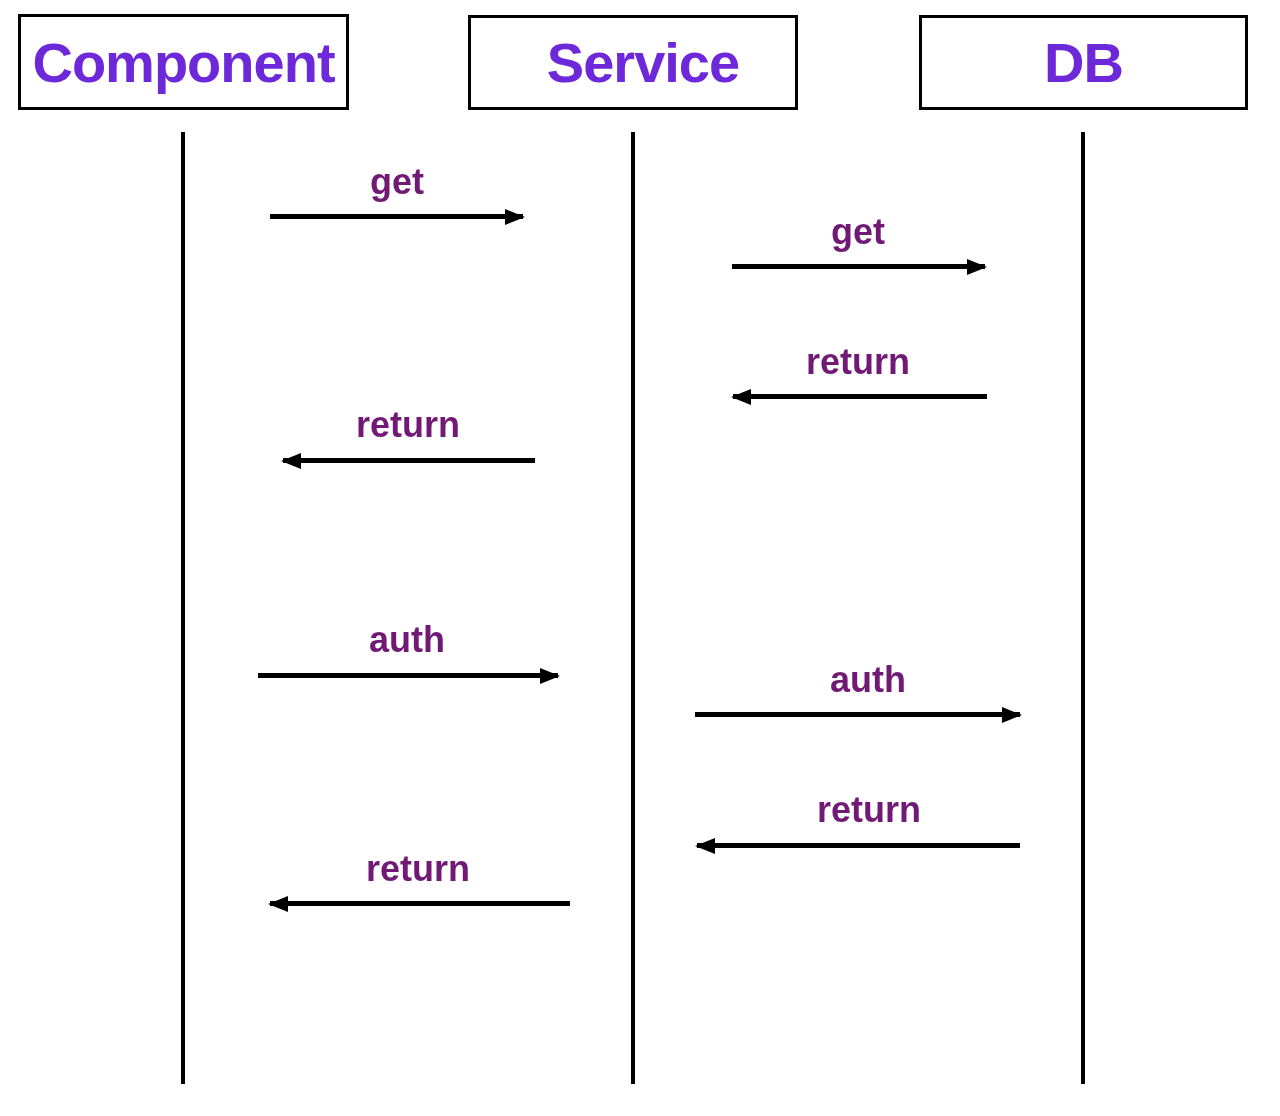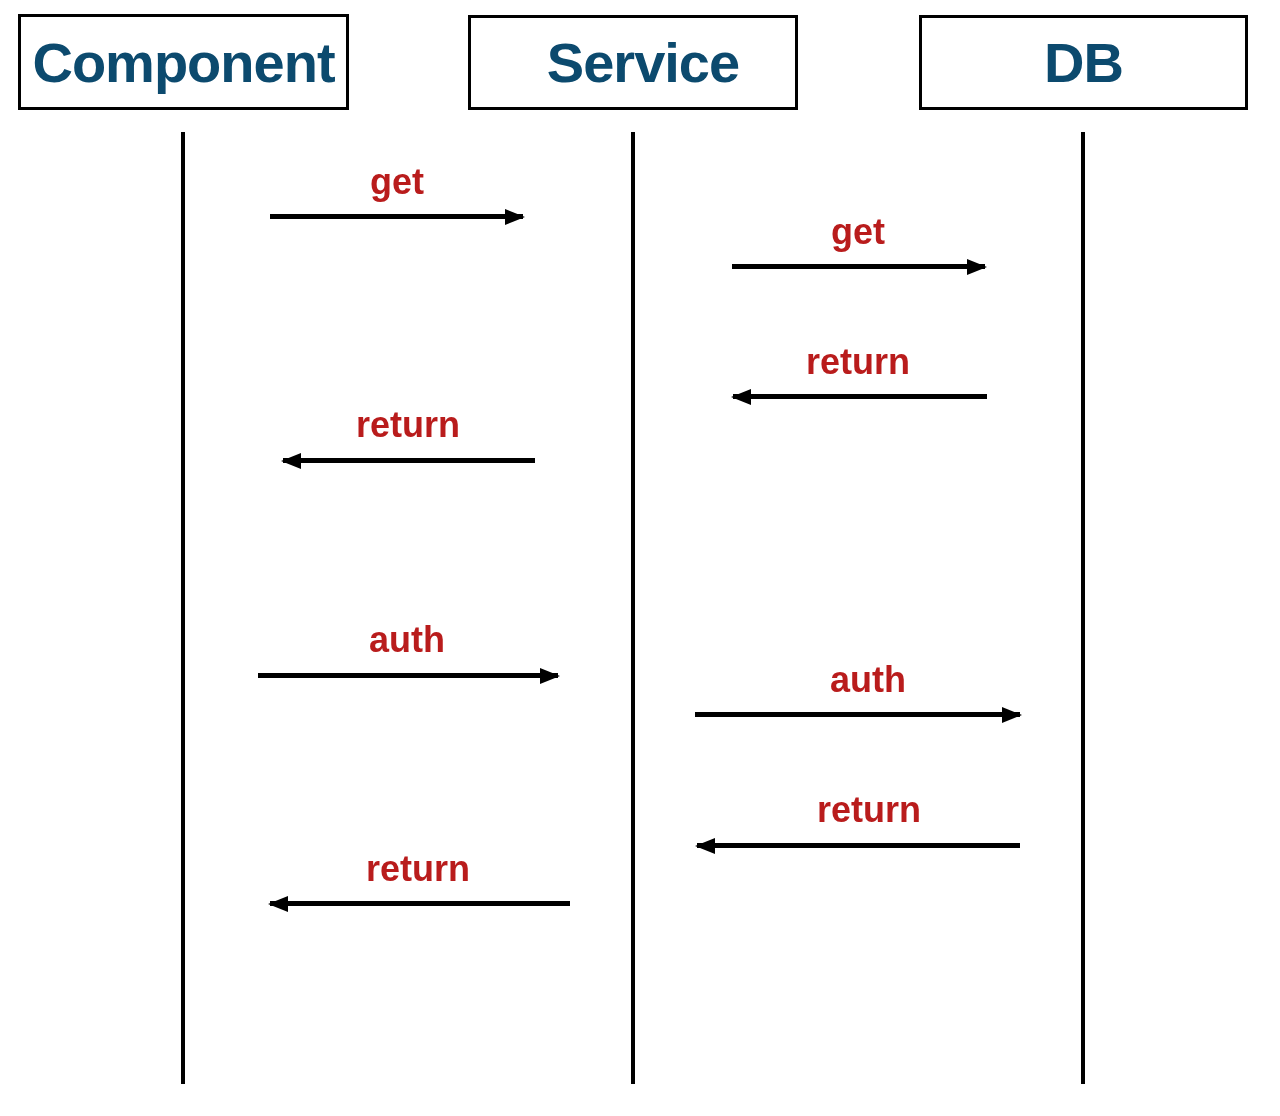--- a/index.html
+++ b/index.html
@@ -19,21 +19,21 @@
     box-sizing: border-box;
     border: 3px solid #000000;
     background: #ffffff;
     display: flex;
     align-items: center;
     justify-content: center;
   }
   .actor-label {
     font-size: 56px;
     font-weight: bold;
-    color: #0c4a6e;
+    color: #6d28d9;
     letter-spacing: -1px;
     white-space: nowrap;
   }
   .lifeline {
     position: absolute;
     width: 4px;
     top: 132px;
     height: 952px;
     background: #000000;
   }
@@ -61,21 +61,21 @@
     border-bottom: 8px solid transparent;
     border-right: 20px solid #000000;
   }
   .msg-label {
     position: absolute;
     width: 220px;
     text-align: center;
     font-size: 36px;
     font-weight: bold;
     line-height: 42px;
-    color: #b91c1c;
+    color: #701a75;
     white-space: nowrap;
   }
 </style>
 </head>
 <body>
 
 <div class="canvas">
 
   <div class="actor-box" style="left:18px; top:14px; width:331px; height:96px;">
     <span class="actor-label">Component</span>

